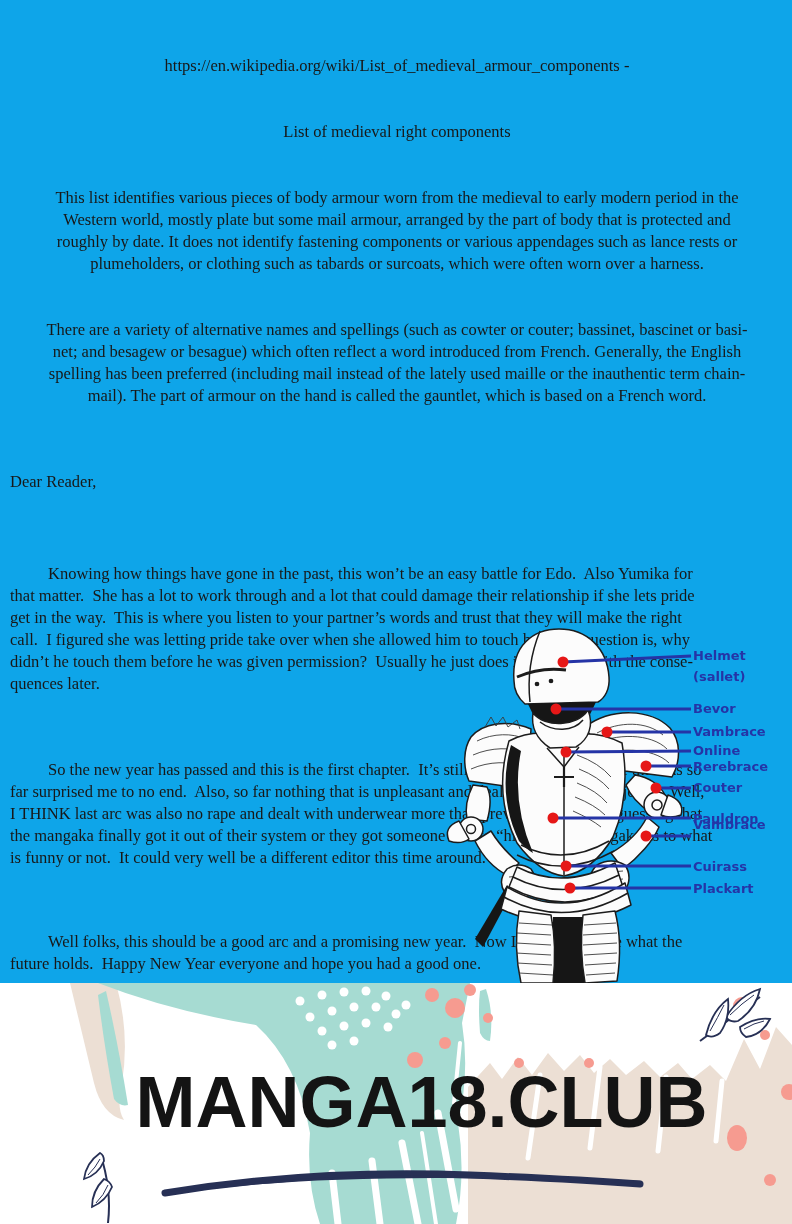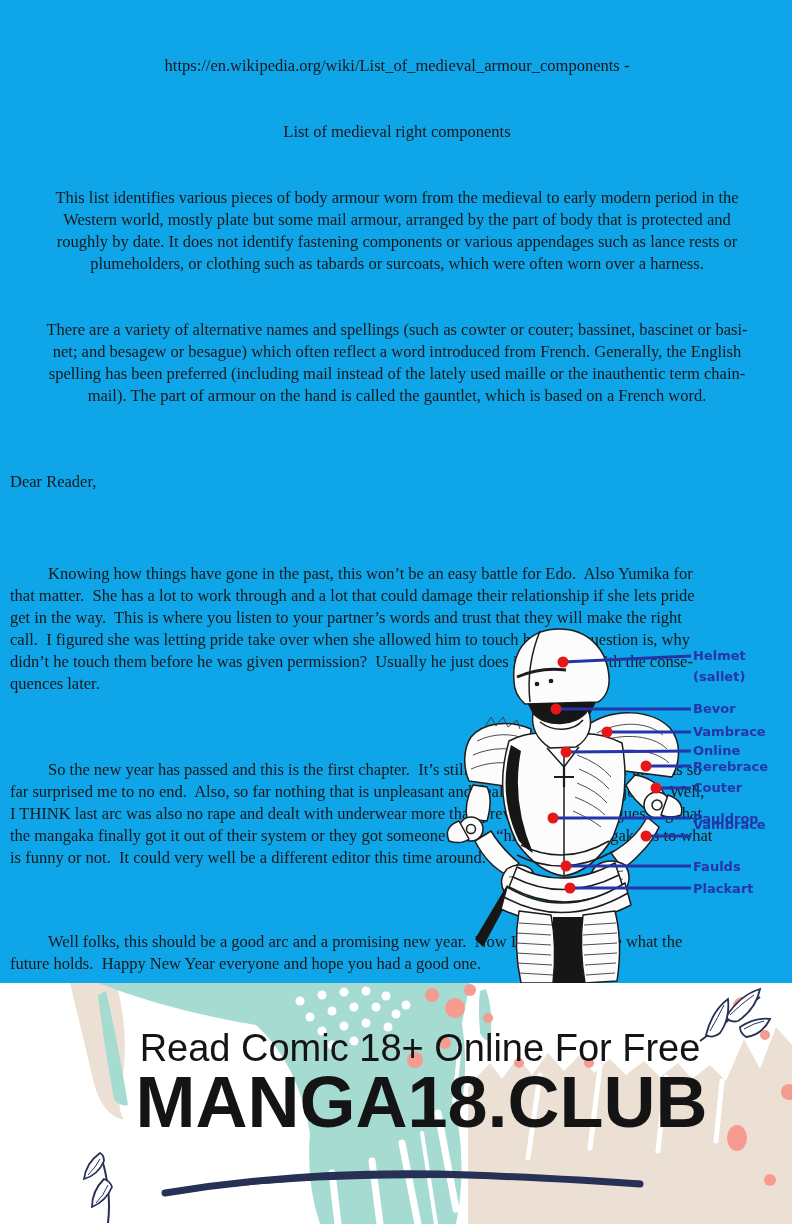--- a/index.html
+++ b/index.html
@@ -151,21 +151,21 @@
 
   <div class="armor-label" style="top:645px">Helmet
 (sallet)</div>
   <div class="armor-label" style="top:698px">Bevor</div>
   <div class="armor-label" style="top:721px">Vambrace</div>
   <div class="armor-label" style="top:740px">Online</div>
   <div class="armor-label" style="top:756px">Rerebrace</div>
   <div class="armor-label" style="top:777px">Couter</div>
   <div class="armor-label" style="top:808px">Pauldron</div>
   <div class="armor-label" style="top:814px">Vambrace</div>
-  <div class="armor-label" style="top:856px">Faulds</div>
+  <div class="armor-label" style="top:856px">Cuirass</div>
   <div class="armor-label" style="top:878px">Plackart</div>
 
   <div id="banner">
     <svg id="banner-svg" viewBox="0 0 722 241">
 
       <path class="f-beige" d="M0 0 L46 0 Q60 50 52 100 Q46 125 54 137 Q32 132 24 100 Q12 50 0 0 Z"></path>
 
       <path class="f-beige" d="M398 104 L420 80 L432 96 L448 74 L462 92 L478 70 L494 88 L510 72 L524 90 L540 76 L556 92 L574 78 L590 94 L608 80 L622 96 L640 82 L656 98 L674 56 L690 86 L706 44 L722 62 L722 241 L398 241 Z"></path>
       <path class="s-white" stroke-width="5" stroke-linecap="round" d="M470 92 L458 175 M530 84 L520 165 M596 94 L588 168 M652 98 L646 158"></path>
 
@@ -225,17 +225,16 @@
         <path class="leaf" d="M30 170 Q16 180 14 196 Q28 192 34 178 Q34 172 30 170 Z"></path>
         <path class="leaf" d="M34 196 Q22 208 22 224 Q36 218 42 204 Q40 198 34 196 Z"></path>
         <path class="s-navy" stroke-width="1" d="M18 192 Q26 184 30 176 M26 220 Q34 212 38 202"></path>
       </g>
 
       <g>
         <path class="s-navy" stroke-width="7" stroke-linecap="round" d="M95 210 Q240 186 400 192 Q500 196 570 201"></path>
         <path class="s-navy" stroke-width="2.5" stroke-linecap="round" d="M95 211 Q260 184 570 199"></path>
       </g>
     </svg>
-    <div class="banner-text" id="banner-tagline">Read Comic 18+ Online For Free</div>
     <div class="banner-text" id="banner-site">MANGA18.CLUB</div>
   </div>
 
 </div>
 
 </body></html>

